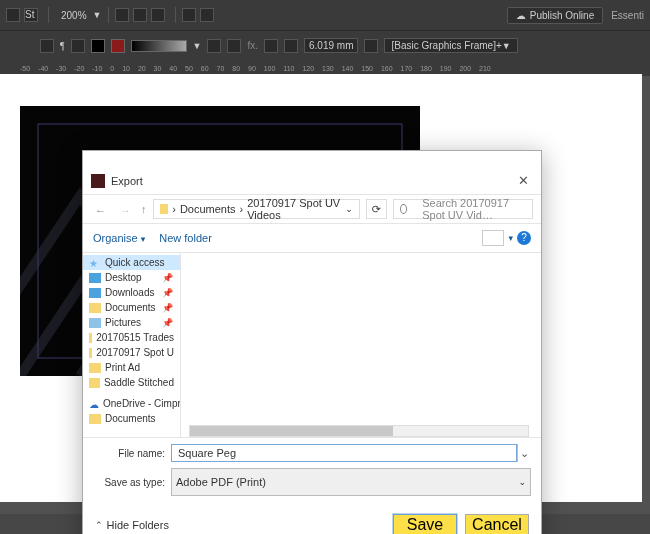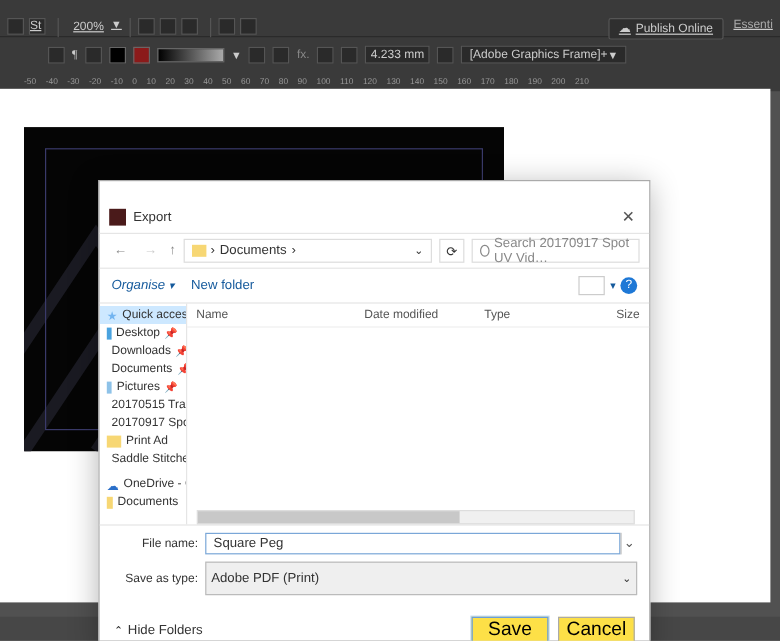--- a/index.html
+++ b/index.html
@@ -1,18 +1,18 @@
 <!DOCTYPE html>
 <html><head>
 <meta charset="utf-8">
 <style>
   * { box-sizing: border-box; margin: 0; padding: 0; font-family: "Segoe UI", Tahoma, sans-serif; }
   body { width: 650px; height: 534px; background: #515151; overflow: hidden; position: relative; }
 
-  .topbar { background: #3a3a3a; height: 28px; display: flex; align-items: flex-start; padding: 15px 6px; color: #ccc; font-size: 10px; text-decoration: underline; }
+  .topbar { background: #3a3a3a; height: 28px; display: flex; align-items: center; padding: 15px 6px; color: #ccc; font-size: 10px; }
   .topbar .sep { width: 1px; height: 16px; background: #555; margin: 0 6px; }
   .topbar .zoom { padding: 2px 6px; }
   .topbar .icon-sq { width: 14px; height: 14px; background: #2a2a2a; margin-right: 4px; display: inline-block; border: 1px solid #555; }
   .topbar .publish { margin-left: auto; background: #2f2f2f; border: 1px solid #555; padding: 2px 8px; border-radius: 2px; display: flex; align-items: center; gap: 4px; }
   .topbar .essentl { margin-left: 8px; color: #aaa; }
 
   .toolbar2 { background: #3a3a3a; height: 30px; display: flex; align-items: center; padding: 0 40px; gap: 6px; color: #ccc; font-size: 10px; border-top: 1px solid #2a2a2a; }
   .toolbar2 .swatch { width: 14px; height: 14px; border: 1px solid #666; }
   .toolbar2 .grad { width: 56px; height: 12px; background: linear-gradient(to right, #000, #aaa); border: 1px solid #666; }
   .toolbar2 .num { background: #2a2a2a; border: 1px solid #555; padding: 1px 4px; min-width: 40px; }
@@ -33,25 +33,25 @@
   .dlg-title .id-icon { width: 14px; height: 14px; background: #4a1a1a; margin-right: 6px; }
   .dlg-title .txt { flex: 1; }
   .dlg-title .close { color: #555; cursor: pointer; padding: 0 4px; font-size: 13px;}
 
   .dlg-nav { display: flex; align-items: center; padding: 4px 8px; gap: 6px; border-bottom: 1px solid #e5e5e5; }
   .dlg-nav .arrow { color: #888; padding: 2px 4px; }
   .dlg-nav .up { color: #888; }
   .dlg-nav .crumb { display: flex; align-items: center; gap: 4px; flex: 1; border: 1px solid #ddd; padding: 2px 6px; height: 20px; }
   .dlg-nav .crumb .fld { width: 12px; height: 10px; background: #f7d774; }
   .dlg-nav .refresh { border: 1px solid #ddd; padding: 2px 5px; height: 20px; display:flex; align-items:center;}
-  .dlg-nav .search { border: 1px solid #ddd; padding: 2px 6px; width: 140px; height: 20px; color: #888; display:flex; align-items:center; gap:4px;}
+  .dlg-nav .search { border: 1px solid #ddd; padding: 2px 6px; width: 140px; height: 20px; color: #888; display:flex; align-items:center; gap:15px;}
   .magnifier { width: 10px; height: 10px; border: 1px solid #888; border-radius: 50%; position: relative; display:inline-block;}
 
   .dlg-toolbar { display: flex; align-items: center; padding: 6px 10px; gap: 4px; color: #155a9c; border-bottom: 1px solid #e5e5e5;}
-  .dlg-toolbar .org { cursor: pointer; font-style: italic; }
+  .dlg-toolbar .org { cursor: pointer; }
   .dlg-toolbar .spacer { flex: 1; }
   .dlg-toolbar .view { width: 22px; height: 16px; border: 1px solid #ccc; }
   .dlg-toolbar .help { width: 14px; height: 14px; border-radius: 50%; background: #1e78d6; color: #fff; text-align: center; line-height: 14px; font-size: 10px;}
 
   .dlg-body { display: flex; height: 184px; }
   .sidebar { width: 98px; border-right: 1px solid #e5e5e5; overflow: hidden; padding: 2px 0; }
   .sidebar .item { display: flex; align-items: center; gap: 4px; padding: 2px 6px; font-size: 10px; white-space: nowrap; }
   .sidebar .item.active { background: #cde8ff; }
   .sidebar .ic { width: 12px; height: 10px; display:inline-block; }
   .ic.star { color: #72b4f0; }
@@ -117,24 +117,24 @@
   <span class="mini"></span>
   <span class="swatch" style="background:#000"></span>
   <span class="swatch" style="background:#8b1a1a"></span>
   <span class="grad"></span>
   <span class="chev">▼</span>
   <span class="mini"></span>
   <span class="mini"></span>
   <span style="color:#888">fx.</span>
   <span class="mini"></span>
   <span class="mini"></span>
-  <span class="num">4.233 mm</span>
+  <span class="num">6.019 mm</span>
   <span class="mini"></span>
   <div class="drop">
-    <span>[Adobe Graphics Frame]+</span>
+    <span>[Basic Graphics Frame]+</span>
     <span class="chev">▼</span>
   </div>
 </div>
 
 <div class="ruler">-50 -40 -30 -20 -10 0 10 20 30 40 50 60 70 80 90 100 110 120 130 140 150 160 170 180 190 200 210</div>
 
 <div class="canvas-area">
   <div class="artwork">
     <svg viewBox="0 0 400 270">
       <rect width="400" height="270" fill="#050505"></rect>
@@ -162,20 +162,21 @@
 
   <div class="dlg-nav">
     <span class="arrow">←</span>
     <span class="arrow" style="color:#ccc">→</span>
     <span class="up">↑</span>
     <div class="crumb">
       <span class="fld"></span>
       <span>›</span>
       <span>Documents</span>
       <span>›</span>
+      <span>20170917 Spot UV Videos</span>
       <span style="margin-left:auto" class="chev">⌄</span>
     </div>
     <div class="refresh">⟳</div>
     <div class="search">
       <span class="magnifier"></span>
       <span>Search 20170917 Spot UV Vid…</span>
     </div>
   </div>
 
   <div class="dlg-toolbar">
@@ -233,26 +234,20 @@
           <span class="ic cloud">☁</span>
           <span>OneDrive - Cimpr</span>
         </div>
       <div class="item">
           <span class="ic folder"></span>
           <span>Documents</span>
         </div>
     </div>
 
     <div class="files">
-      <div class="hdr">
-        <span>Name</span>
-        <span>Date modified</span>
-        <span>Type</span>
-        <span>Size</span>
-      </div>
       <div class="scrollbar-h">
           <div class="thumb"></div>
         </div>
     </div>
   </div>
 
   <div class="dlg-fields">
     <div class="fld-row">
       <label>File name:</label>
       <div class="input">

